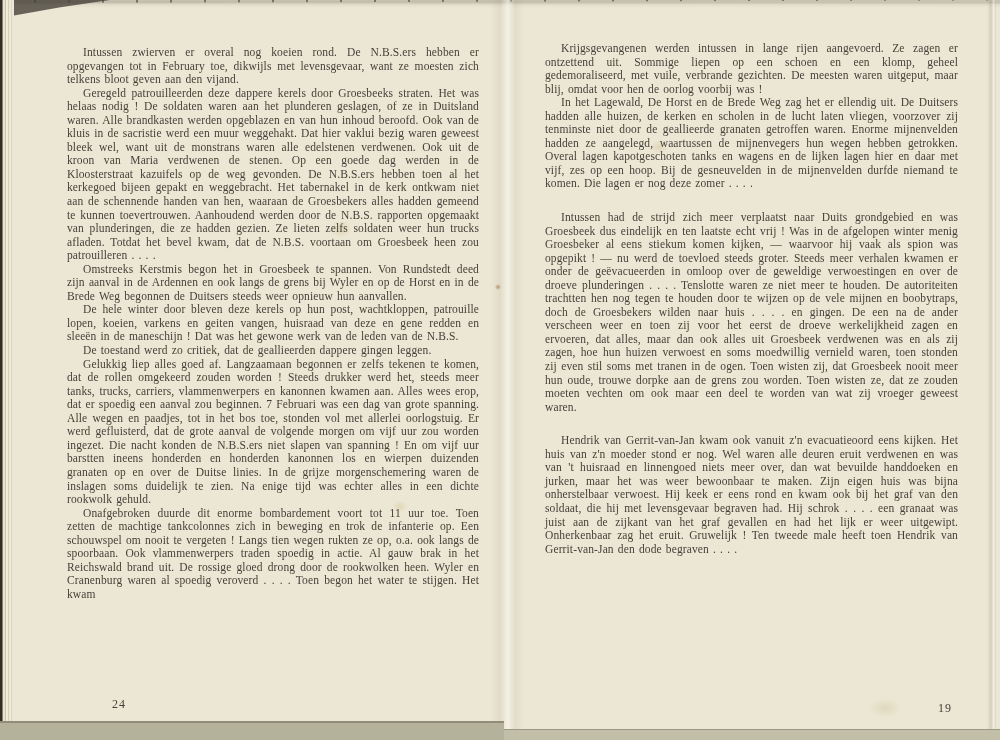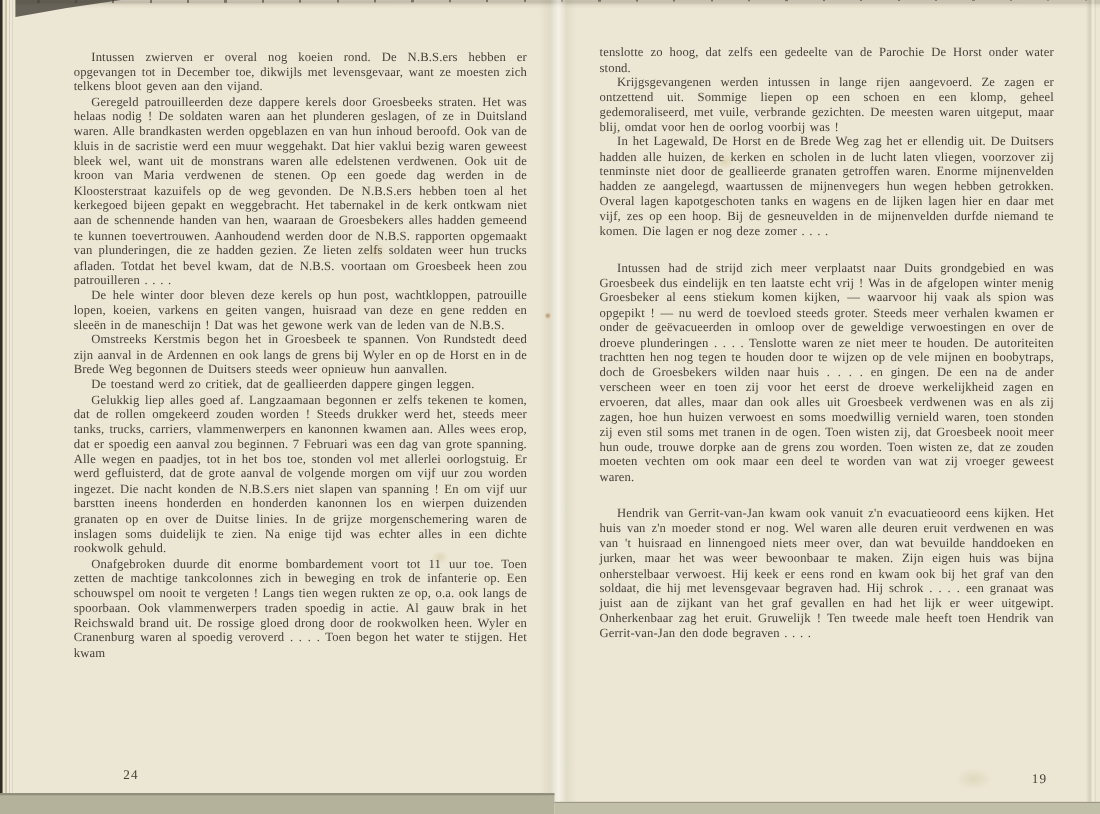--- a/index.html
+++ b/index.html
@@ -99,30 +99,29 @@
 <div class="bottom-strip-left"></div>
 <div class="bottom-strip-right"></div>
 
 <div class="stain stain-1"></div>
 <div class="stain stain-2"></div>
 <div class="stain stain-3"></div>
 <div class="stain stain-4"></div>
 <div class="stain stain-5"></div>
 
 <div id="left-col" class="text-col">
-    <p class="para indent">Intussen zwierven er overal nog koeien rond. De N.B.S.ers hebben er opgevangen tot in December toe, dikwijls met levensgevaar, want ze moesten zich telkens bloot geven aan den vijand.</p>
+    <p class="para indent">Intussen zwierven er overal nog koeien rond. De N.B.S.ers hebben er opgevangen tot in February toe, dikwijls met levensgevaar, want ze moesten zich telkens bloot geven aan den vijand.</p>
     <p class="para indent">Geregeld patrouilleerden deze dappere kerels door Groesbeeks straten. Het was helaas nodig ! De soldaten waren aan het plunderen geslagen, of ze in Duitsland waren. Alle brandkasten werden opgeblazen en van hun inhoud beroofd. Ook van de kluis in de sacristie werd een muur weggehakt. Dat hier vaklui bezig waren geweest bleek wel, want uit de monstrans waren alle edelstenen verdwenen. Ook uit de kroon van Maria verdwenen de stenen. Op een goede dag werden in de Kloosterstraat kazuifels op de weg gevonden. De N.B.S.ers hebben toen al het kerkegoed bijeen gepakt en weggebracht. Het tabernakel in de kerk ontkwam niet aan de schennende handen van hen, waaraan de Groesbekers alles hadden gemeend te kunnen toevertrouwen. Aanhoudend werden door de N.B.S. rapporten opgemaakt van plunderingen, die ze hadden gezien. Ze lieten zelfs soldaten weer hun trucks afladen. Totdat het bevel kwam, dat de N.B.S. voortaan om Groesbeek heen zou patrouilleren . . . .</p>
+    <p class="para indent">Omstreeks Kerstmis begon het in Groesbeek te spannen. Von Rundstedt deed zijn aanval in de Ardennen en ook langs de grens bij Wyler en op de Horst en in de Brede Weg begonnen de Duitsers steeds weer opnieuw hun aanvallen.</p>
     <p class="para indent">De hele winter door bleven deze kerels op hun post, wachtkloppen, patrouille lopen, koeien, varkens en geiten vangen, huisraad van deze en gene redden en sleeën in de maneschijn ! Dat was het gewone werk van de leden van de N.B.S.</p>
-    <p class="para indent">Omstreeks Kerstmis begon het in Groesbeek te spannen. Von Rundstedt deed zijn aanval in de Ardennen en ook langs de grens bij Wyler en op de Horst en in de Brede Weg begonnen de Duitsers steeds weer opnieuw hun aanvallen.</p>
     <p class="para indent">De toestand werd zo critiek, dat de geallieerden dappere gingen leggen.</p>
     <p class="para indent">Gelukkig liep alles goed af. Langzaamaan begonnen er zelfs tekenen te komen, dat de rollen omgekeerd zouden worden ! Steeds drukker werd het, steeds meer tanks, trucks, carriers, vlammenwerpers en kanonnen kwamen aan. Alles wees erop, dat er spoedig een aanval zou beginnen. 7 Februari was een dag van grote spanning. Alle wegen en paadjes, tot in het bos toe, stonden vol met allerlei oorlogstuig. Er werd gefluisterd, dat de grote aanval de volgende morgen om vijf uur zou worden ingezet. Die nacht konden de N.B.S.ers niet slapen van spanning ! En om vijf uur barstten ineens honderden en honderden kanonnen los en wierpen duizenden granaten op en over de Duitse linies. In de grijze morgenschemering waren de inslagen soms duidelijk te zien. Na enige tijd was echter alles in een dichte rookwolk gehuld.</p>
     <p class="para indent">Onafgebroken duurde dit enorme bombardement voort tot 11 uur toe. Toen zetten de machtige tankcolonnes zich in beweging en trok de infanterie op. Een schouwspel om nooit te vergeten ! Langs tien wegen rukten ze op, o.a. ook langs de spoorbaan. Ook vlammenwerpers traden spoedig in actie. Al gauw brak in het Reichswald brand uit. De rossige gloed drong door de rookwolken heen. Wyler en Cranenburg waren al spoedig veroverd . . . . Toen begon het water te stijgen. Het kwam</p>
   </div>
 <div id="page-number-left" class="page-number">24</div>
 
 <div id="right-col" class="text-col">
-    <p class="para">tenslotte zo hoog, dat zelfs een gedeelte van de Parochie De Horst onder water stond.</p>
     <p class="para indent">Krijgsgevangenen werden intussen in lange rijen aangevoerd. Ze zagen er ontzettend uit. Sommige liepen op een schoen en een klomp, geheel gedemoraliseerd, met vuile, verbrande gezichten. De meesten waren uitgeput, maar blij, omdat voor hen de oorlog voorbij was !</p>
     <p class="para indent">In het Lagewald, De Horst en de Brede Weg zag het er ellendig uit. De Duitsers hadden alle huizen, de kerken en scholen in de lucht laten vliegen, voorzover zij tenminste niet door de geallieerde granaten getroffen waren. Enorme mijnenvelden hadden ze aangelegd, waartussen de mijnenvegers hun wegen hebben getrokken. Overal lagen kapotgeschoten tanks en wagens en de lijken lagen hier en daar met vijf, zes op een hoop. Bij de gesneuvelden in de mijnenvelden durfde niemand te komen. Die lagen er nog deze zomer . . . .</p>
     <p class="para indent gap">Intussen had de strijd zich meer verplaatst naar Duits grondgebied en was Groesbeek dus eindelijk en ten laatste echt vrij ! Was in de afgelopen winter menig Groesbeker al eens stiekum komen kijken, — waarvoor hij vaak als spion was opgepikt ! — nu werd de toevloed steeds groter. Steeds meer verhalen kwamen er onder de geëvacueerden in omloop over de geweldige verwoestingen en over de droeve plunderingen . . . . Tenslotte waren ze niet meer te houden. De autoriteiten trachtten hen nog tegen te houden door te wijzen op de vele mijnen en boobytraps, doch de Groesbekers wilden naar huis . . . . en gingen. De een na de ander verscheen weer en toen zij voor het eerst de droeve werkelijkheid zagen en ervoeren, dat alles, maar dan ook alles uit Groesbeek verdwenen was en als zij zagen, hoe hun huizen verwoest en soms moedwillig vernield waren, toen stonden zij even stil soms met tranen in de ogen. Toen wisten zij, dat Groesbeek nooit meer hun oude, trouwe dorpke aan de grens zou worden. Toen wisten ze, dat ze zouden moeten vechten om ook maar een deel te worden van wat zij vroeger geweest waren.</p>
     <p class="para indent gap">Hendrik van Gerrit-van-Jan kwam ook vanuit z'n evacuatieoord eens kijken. Het huis van z'n moeder stond er nog. Wel waren alle deuren eruit verdwenen en was van 't huisraad en linnengoed niets meer over, dan wat bevuilde handdoeken en jurken, maar het was weer bewoonbaar te maken. Zijn eigen huis was bijna onherstelbaar verwoest. Hij keek er eens rond en kwam ook bij het graf van den soldaat, die hij met levensgevaar begraven had. Hij schrok . . . . een granaat was juist aan de zijkant van het graf gevallen en had het lijk er weer uitgewipt. Onherkenbaar zag het eruit. Gruwelijk ! Ten tweede male heeft toen Hendrik van Gerrit-van-Jan den dode begraven . . . .</p>
   </div>
 <div id="page-number-right" class="page-number">19</div>
 
 </body></html>

